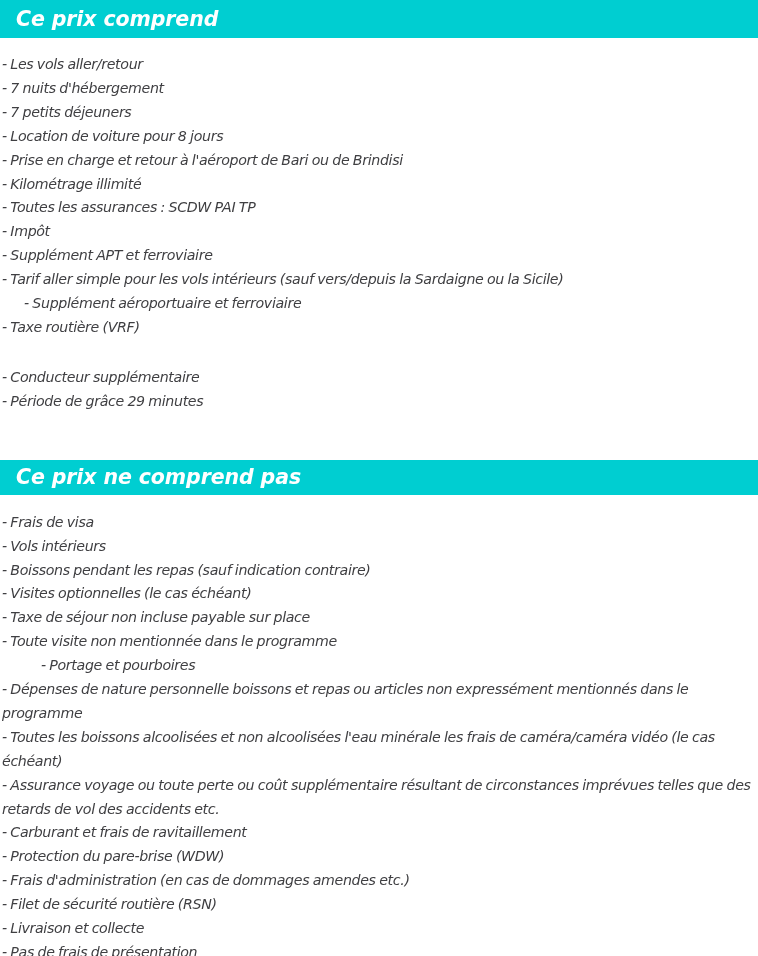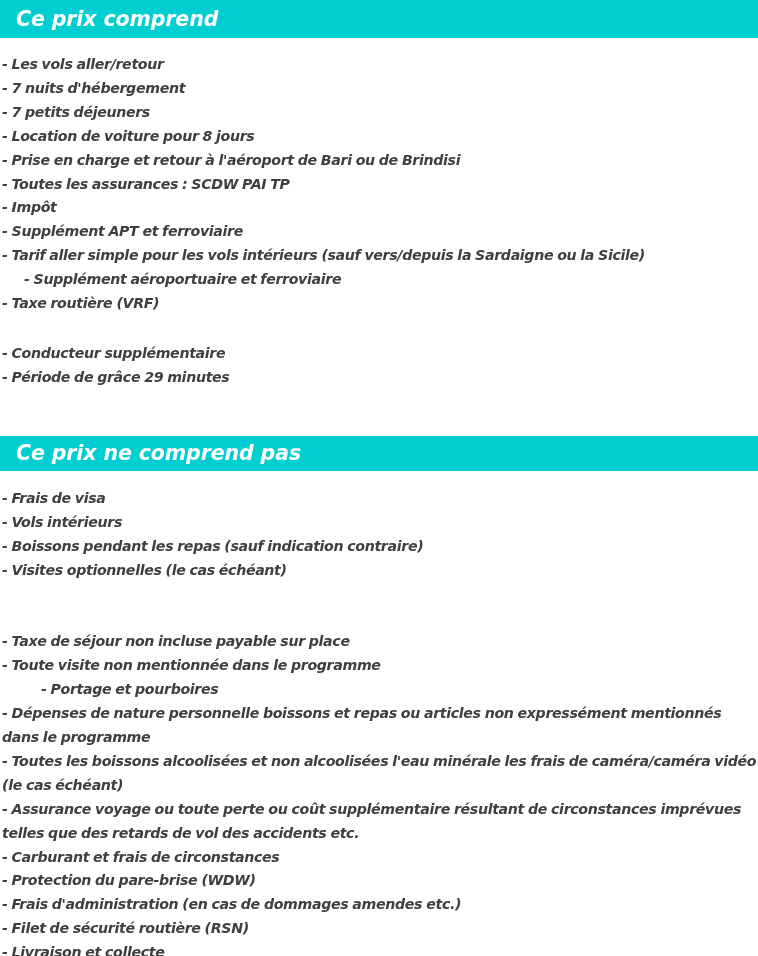--- a/index.html
+++ b/index.html
@@ -37,21 +37,21 @@
     line-height: 35px;
   }
   .list {
     margin: 0;
     padding: 0;
     list-style: none;
   }
   .list li {
     font-family: "DejaVu Sans", sans-serif;
     font-style: italic;
-    font-weight: bold;
+    font-weight: normal;
     font-size: 14.2px;
     line-height: 23.9px;
     color: #3f3f42;
     letter-spacing: -0.35px;
     padding-left: 2px;
     padding-right: 0px;
     white-space: normal;
     word-spacing: -0.6px;
   }
   .list-1 {
@@ -73,46 +73,47 @@
 <div class="page">
 
   <div class="section-header" style="background: rgb(0, 206, 209); color: rgb(255, 255, 255);">Ce prix comprend</div>
 
   <ul class="list list-1">
     <li style="color: rgb(63, 63, 66);">- Les vols aller/retour</li>
     <li style="color: rgb(63, 63, 66);">- 7 nuits d'hébergement</li>
     <li style="color: rgb(63, 63, 66);">- 7 petits déjeuners</li>
     <li style="color: rgb(63, 63, 66);">- Location de voiture pour 8 jours</li>
     <li style="color: rgb(63, 63, 66);">- Prise en charge et retour à l'aéroport de Bari ou de Brindisi</li>
+    <li style="color: rgb(63, 63, 66);">- Kilométrage illimité</li>
     <li style="color: rgb(63, 63, 66);">- Toutes les assurances : SCDW PAI TP</li>
     <li style="color: rgb(63, 63, 66);">- Impôt</li>
     <li style="color: rgb(63, 63, 66);">- Supplément APT et ferroviaire</li>
     <li style="color: rgb(63, 63, 66);">- Tarif aller simple pour les vols intérieurs (sauf vers/depuis la Sardaigne ou la Sicile)</li>
     <li style="color: rgb(63, 63, 66); padding-left: 24px;">- Supplément aéroportuaire et ferroviaire</li>
     <li style="color: rgb(63, 63, 66);">- Taxe routière (VRF)</li>
     <li style="color: rgb(63, 63, 66); margin-top: 26px;">- Conducteur supplémentaire</li>
     <li style="color: rgb(63, 63, 66);">- Période de grâce 29 minutes</li>
   </ul>
 
   <div class="gap-block"></div>
 
   <div class="section-header section-header-2" style="background: rgb(0, 206, 209); color: rgb(255, 255, 255); font-style: italic;">Ce prix ne comprend pas</div>
 
   <ul class="list list-2">
     <li style="color: rgb(63, 63, 66);">- Frais de visa</li>
     <li style="color: rgb(63, 63, 66);">- Vols intérieurs</li>
     <li style="color: rgb(63, 63, 66);">- Boissons pendant les repas (sauf indication contraire)</li>
     <li style="color: rgb(63, 63, 66);">- Visites optionnelles (le cas échéant)</li>
-    <li style="color: rgb(63, 63, 66); margin-top: 48px;">- Taxe de séjour non incluse payable sur place</li>
+    <li style="color: rgb(63, 63, 66);">- Taxe de séjour non incluse payable sur place</li>
     <li style="color: rgb(63, 63, 66);">- Toute visite non mentionnée dans le programme</li>
     <li style="color: rgb(63, 63, 66); padding-left: 41px;">- Portage et pourboires</li>
     <li style="color: rgb(63, 63, 66);">- Dépenses de nature personnelle boissons et repas ou articles non expressément mentionnés dans le programme</li>
     <li style="color: rgb(63, 63, 66);">- Toutes les boissons alcoolisées et non alcoolisées l'eau minérale les frais de caméra/caméra vidéo (le cas échéant)</li>
     <li style="color: rgb(63, 63, 66);">- Assurance voyage ou toute perte ou coût supplémentaire résultant de circonstances imprévues telles que des retards de vol des accidents etc.</li>
-    <li style="color: rgb(63, 63, 66);">- Carburant et frais de circonstances</li>
+    <li style="color: rgb(63, 63, 66);">- Carburant et frais de ravitaillement</li>
     <li style="color: rgb(63, 63, 66);">- Protection du pare-brise (WDW)</li>
     <li style="color: rgb(63, 63, 66);">- Frais d'administration (en cas de dommages amendes etc.)</li>
     <li style="color: rgb(63, 63, 66);">- Filet de sécurité routière (RSN)</li>
     <li style="color: rgb(63, 63, 66);">- Livraison et collecte</li>
     <li style="color: rgb(63, 63, 66);">- Pas de frais de présentation</li>
     <li class="spacer-line" style="color: rgb(63, 63, 66);"></li>
 
   </ul>
 
 </div>

